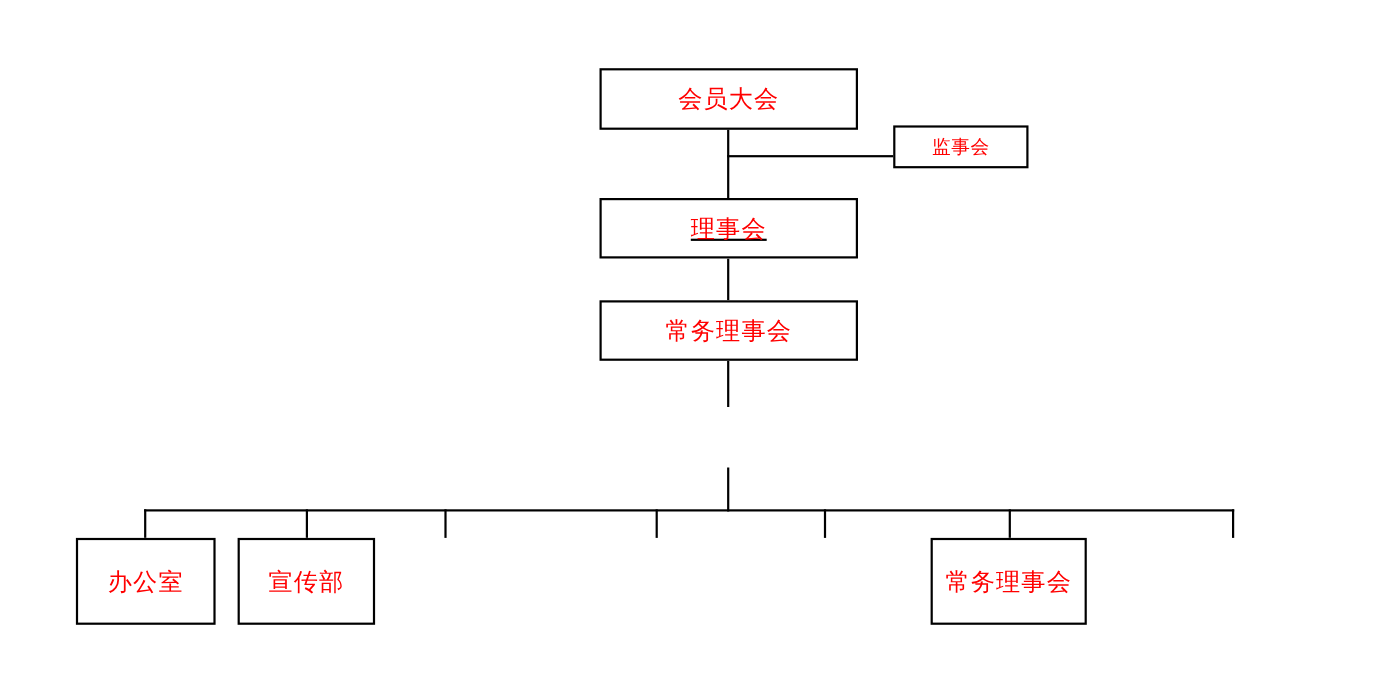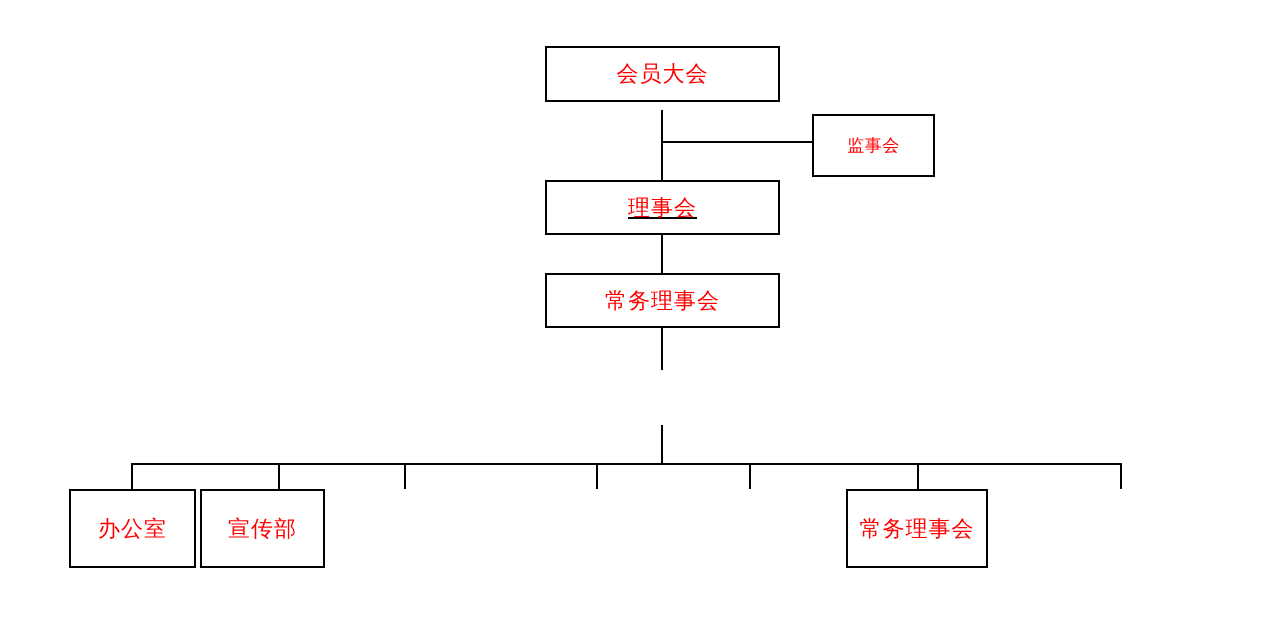--- a/index.html
+++ b/index.html
@@ -63,42 +63,42 @@
   <div class="connector h" style="left:131px; top:463px; width:991px;"></div>
 
   <div class="connector v" style="left:131px; top:463px; height:26px;"></div>
   <div class="connector v" style="left:278px; top:463px; height:26px;"></div>
   <div class="connector v" style="left:404px; top:463px; height:26px;"></div>
   <div class="connector v" style="left:596px; top:463px; height:26px;"></div>
   <div class="connector v" style="left:749px; top:463px; height:26px;"></div>
   <div class="connector v" style="left:917px; top:463px; height:26px;"></div>
   <div class="connector v" style="left:1120px; top:463px; height:26px;"></div>
 
-  <div class="node" style="left:545px; top:46px; width:235px; height:56px;">
+  <div class="node" style="left:545px; top:62px; width:235px; height:56px;">
     <span class="node-label">会员大会</span>
   </div>
 
-  <div class="node small" style="left:812px; top:114px; width:123px; height:63px;">
+  <div class="node small" style="left:812px; top:114px; width:123px; height:39px;">
     <span class="node-label">监事会</span>
   </div>
 
   <div class="node" style="left:545px; top:180px; width:235px; height:55px;text-decoration:underline;">
     <span class="node-label">理事会</span>
   </div>
 
   <div class="node" style="left:545px; top:273px; width:235px; height:55px;">
     <span class="node-label">常务理事会</span>
   </div>
 
 
   <div class="node" style="left:69px; top:489px; width:127px; height:79px;">
     <span class="node-label">办公室</span>
   </div>
 
-  <div class="node" style="left:200px; top:489px; width:125px; height:79px;">
+  <div class="node" style="left:216px; top:489px; width:125px; height:79px;">
     <span class="node-label">宣传部</span>
   </div>
 
 
 
 
   <div class="node" style="left:846px; top:489px; width:142px; height:79px;">
     <span class="node-label">常务理事会</span>
   </div>
 

